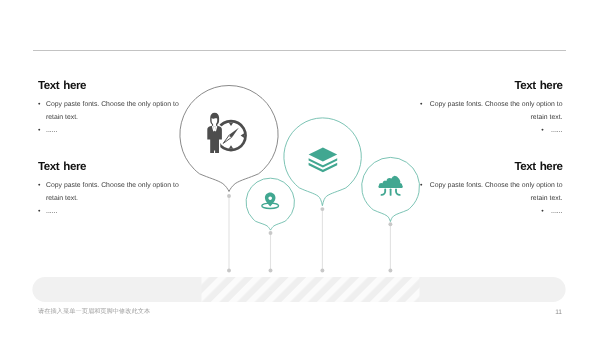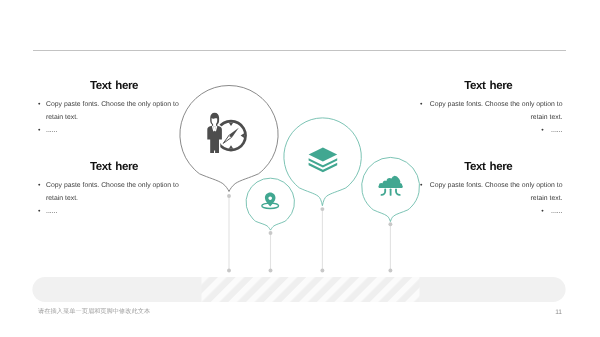--- a/index.html
+++ b/index.html
@@ -4,21 +4,21 @@
 <style>
   html,body{margin:0;padding:0;}
   body{-webkit-font-smoothing:antialiased;width:600px;height:337px;background:#ffffff;overflow:hidden;
        font-family:"Liberation Sans",sans-serif;position:relative;
        -webkit-font-smoothing:antialiased;text-rendering:geometricPrecision;}
   .slide{position:absolute;left:0;top:0;width:600px;height:337px;background:#fff;}
 
   .divider{position:absolute;left:32.5px;top:50.3px;width:533.8px;height:1px;background:#c3c3c3;}
 
   .tblock{position:absolute;}
-  .blk-title{font-size:11.6px;font-weight:bold;color:#121212;line-height:12px;letter-spacing:-0.42px;word-spacing:1.2px;text-align:center;}
+  .blk-title{font-size:11.6px;font-weight:bold;color:#121212;line-height:12px;letter-spacing:-0.42px;word-spacing:1.2px;}
   .bul{display:flex;font-size:6.85px;color:#3b3b3b;line-height:13.2px;}
   .bul .dot{width:8px;flex:0 0 8px;text-align:left;font-size:7px;}
   .bul .txt{flex:1;}
   .tblock.right .bul{display:block;text-align:right;text-indent:0;padding-left:0;}
   .tblock.right .bul .dot{display:inline;width:auto;flex:none;margin-right:5.4px;}
   .tblock.right .bul .txt{display:inline;text-align:right;}
 
   .footer-text{position:absolute;left:38px;top:307px;font-size:6.2px;color:#a0a0a0;letter-spacing:.05px;}
   .page-num{position:absolute;left:540px;width:22px;text-align:right;top:309px;font-size:6.6px;color:#8e8e8e;}
 

